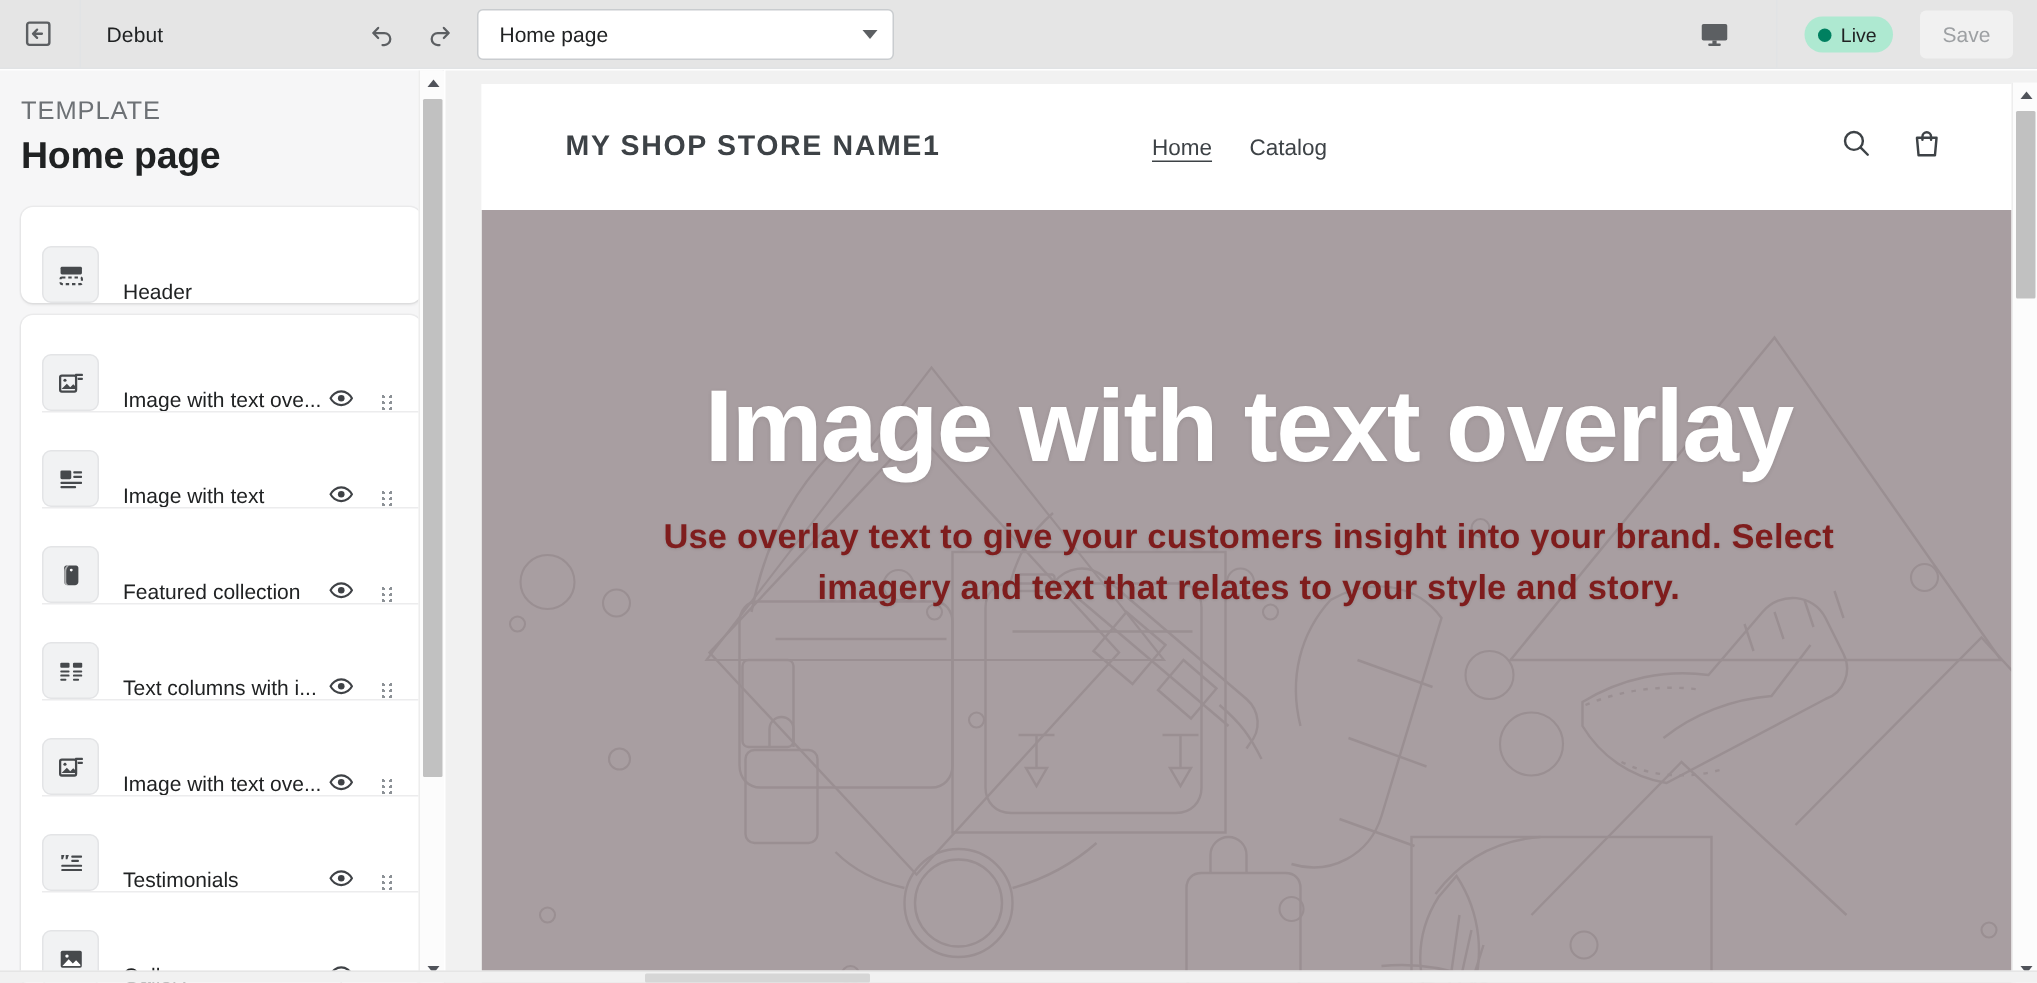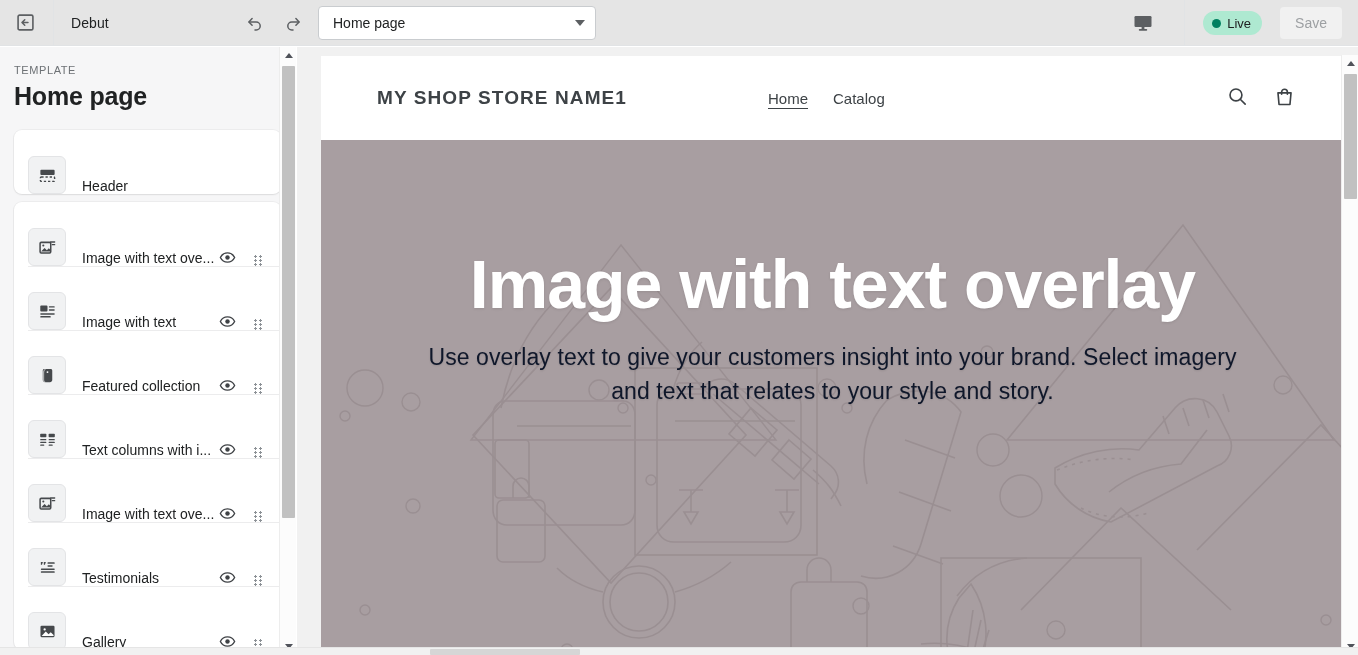--- a/index.html
+++ b/index.html
@@ -73,21 +73,21 @@
   
   .sidebar {
     position: absolute; top: 47px; left: 0;
     width: 296px; height: 608px;
     background: #f6f6f7;
     border-right: 1px solid #e1e3e5;
     overflow: hidden;
   }
   .tpl-label {
     margin: 17px 0 0 14px;
-    font-size: 11px; letter-spacing: .6px; color: #6d7175;
+    font-size: 17px; letter-spacing: .6px; color: #6d7175;
   }
   .tpl-title {
     margin: 6px 0 0 14px;
     font-size: 25px; font-weight: 700; color: #202223; letter-spacing: -.2px;
   }
   .section-list { margin: 19px 14px 0 14px; }
   .card-standalone {
     background: #fff; border-radius: 8px;
     box-shadow: 0 0 0 1px rgba(0,0,0,.04), 0 1px 2px rgba(0,0,0,.07);
     margin-bottom: 8px;
@@ -187,21 +187,21 @@
   .hero-inner {
     position: absolute; left: 0; right: 0; top: 110px;
     text-align: center; padding: 0 94px;
   }
   .hero-title {
     color: #fff; font-weight: 700; font-size: 68px; line-height: 1.0;
     letter-spacing: -1px; font-stretch: condensed;
     text-shadow: 0 1px 3px rgba(0,0,0,.10);
   }
   .hero-sub {
-    margin-top: 22px; color: #0f172a; font-weight: 400;
+    margin-top: 22px; color: #7f1d1d; font-weight: 700;
     font-size: 23px; line-height: 34px; letter-spacing: .1px;
     text-shadow: 0 1px 2px rgba(0,0,0,.10);
   }
   .hbar {
     position: absolute; left: 0; bottom: 0; width: 1358px; height: 8px;
     background: #f1f1f1; border-top: 1px solid #e5e5e5;
   }
   .hbar .hthumb {
     position: absolute; left: 430px; top: 1px; width: 150px; height: 6px;
     background: #d6d6d6; border-radius: 1px;

